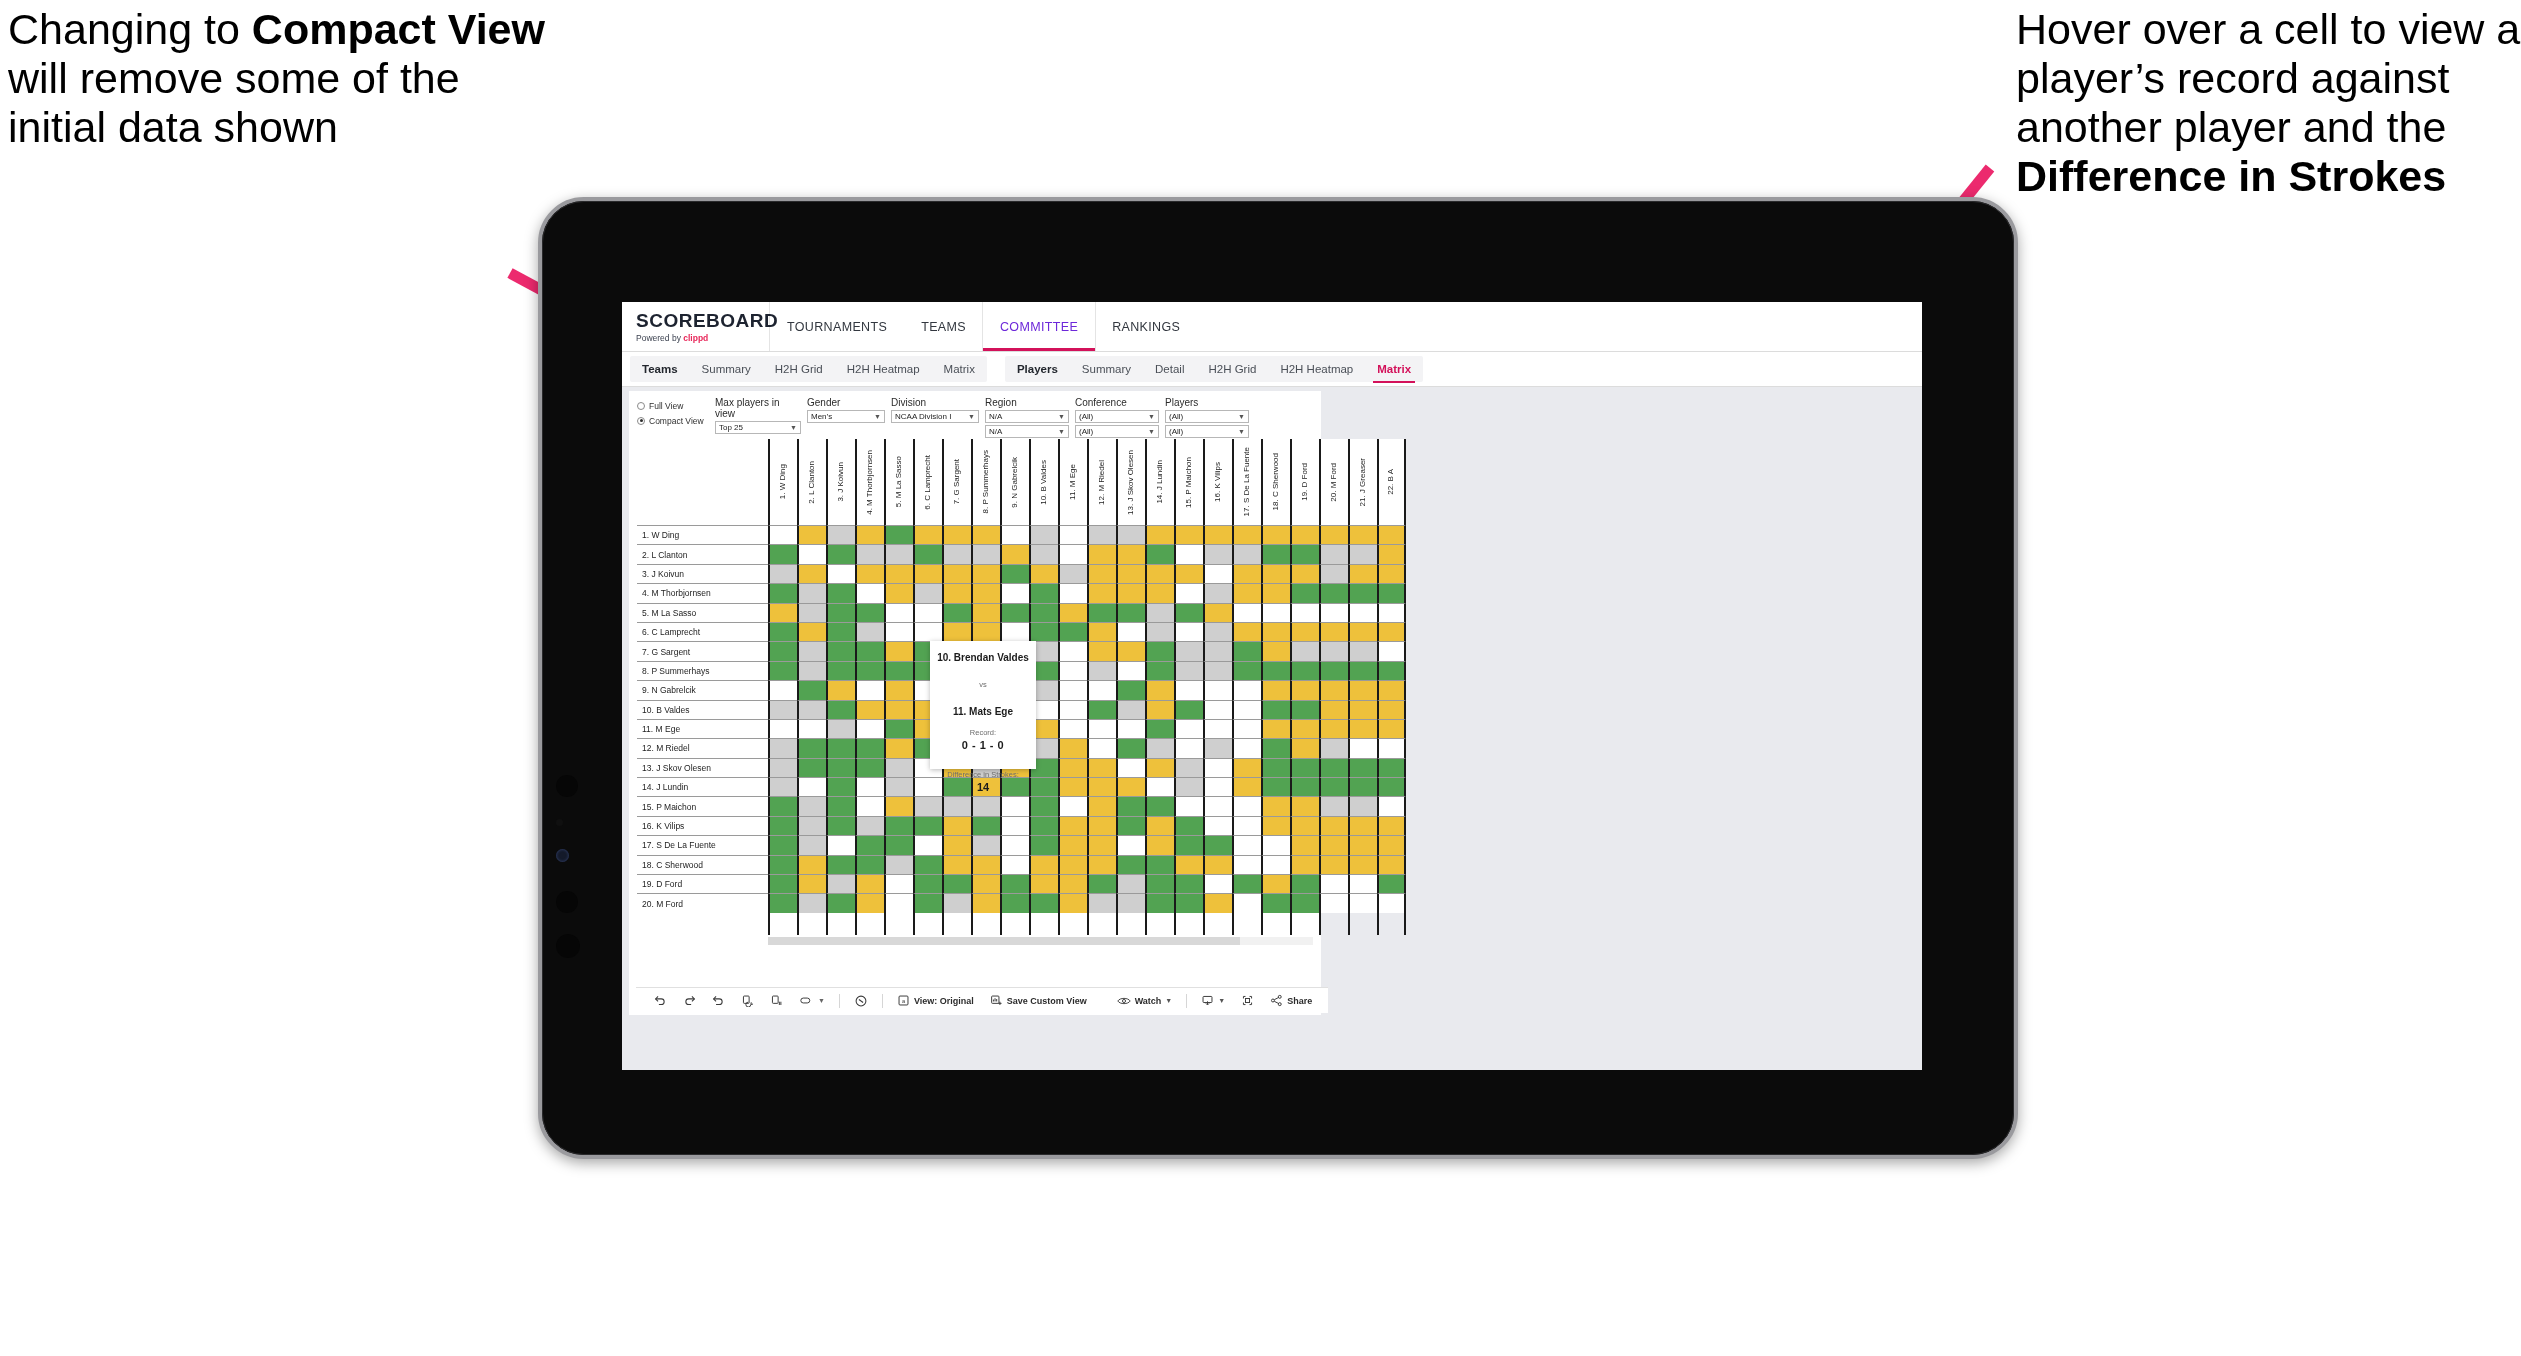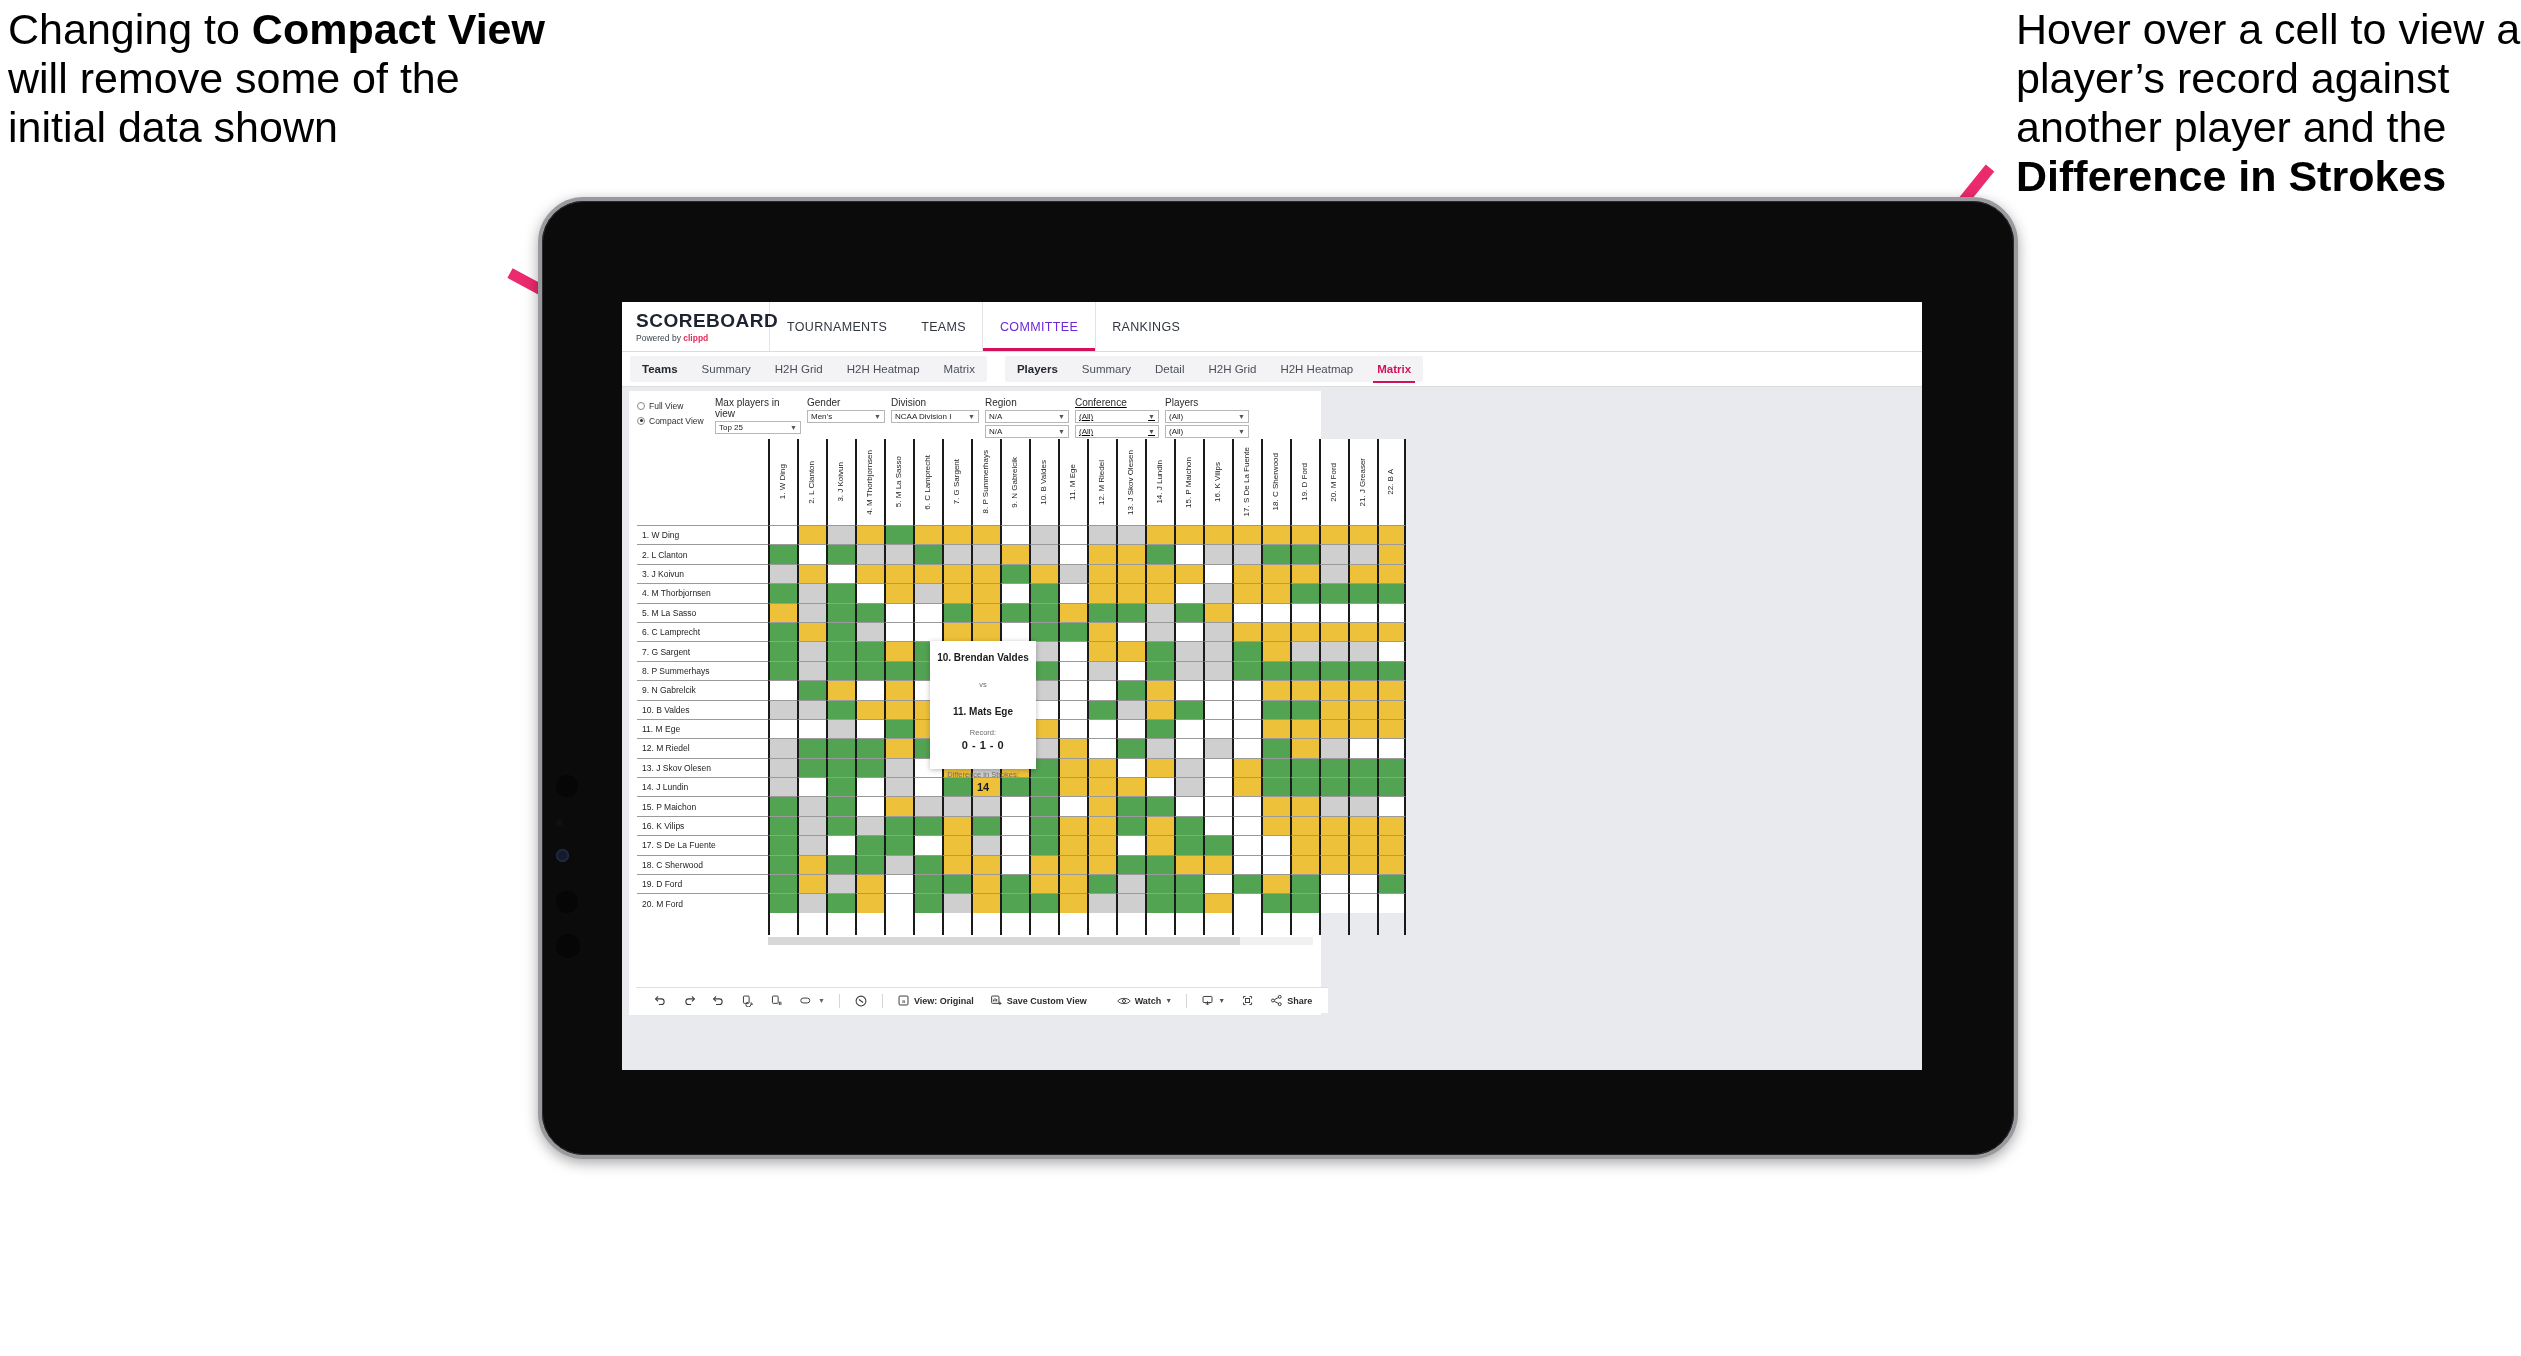--- a/index.html
+++ b/index.html
@@ -133,21 +133,21 @@
     content: ""; position: absolute; left: 1.5px; top: 1.5px;
     width: 3px; height: 3px; border-radius: 50%; background: #2b2b2b;
   }
   .radio-label { font-size: 8.5px; color: #2f2f2f; white-space: nowrap; }
 
   .filter-col { margin-left: 6px; }
   .filter-col.w1 { width: 86px; }
   .filter-col.w2 { width: 78px; }
   .filter-col.w3 { width: 88px; }
   .filter-col.w4 { width: 84px; }
-  .filter-col.w5 { width: 84px; text-decoration: underline; }
+  .filter-col.w5 { width: 84px; }
   .filter-col.w6 { width: 84px; }
   .filter-title { font-size: 10px; color: #2b2b2b; margin-bottom: 2px; }
   .sel {
     height: 13px; border: 1px solid #b7b7b7; background: #fff;
     display: flex; align-items: center; justify-content: space-between;
     padding: 0 3px; font-size: 8px; color: #232323; margin-bottom: 2px;
   }
   .sel .caret { font-size: 7px; color: #555; line-height: 1; }
 
   

